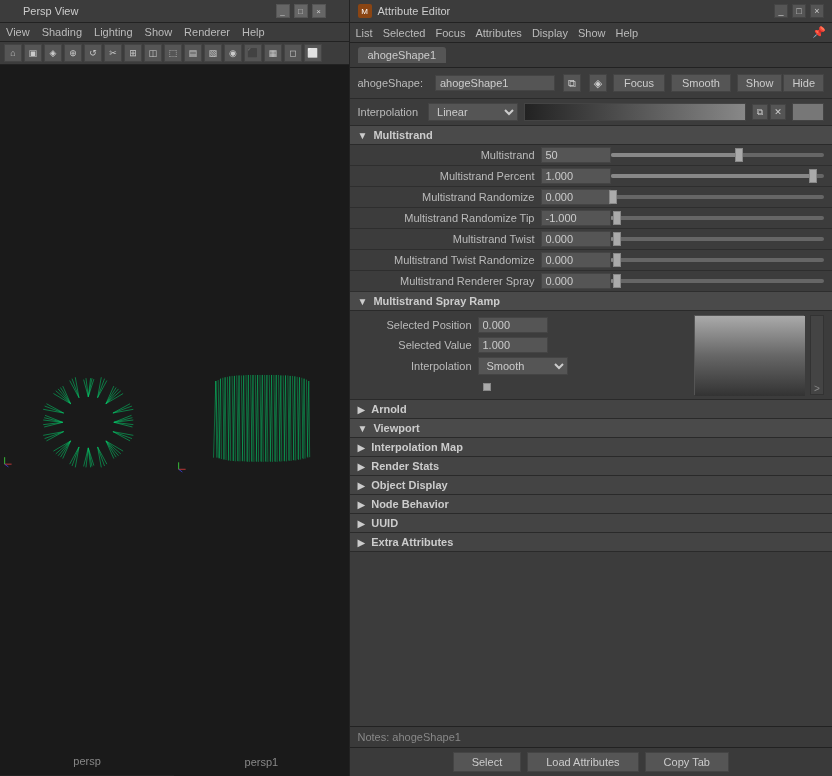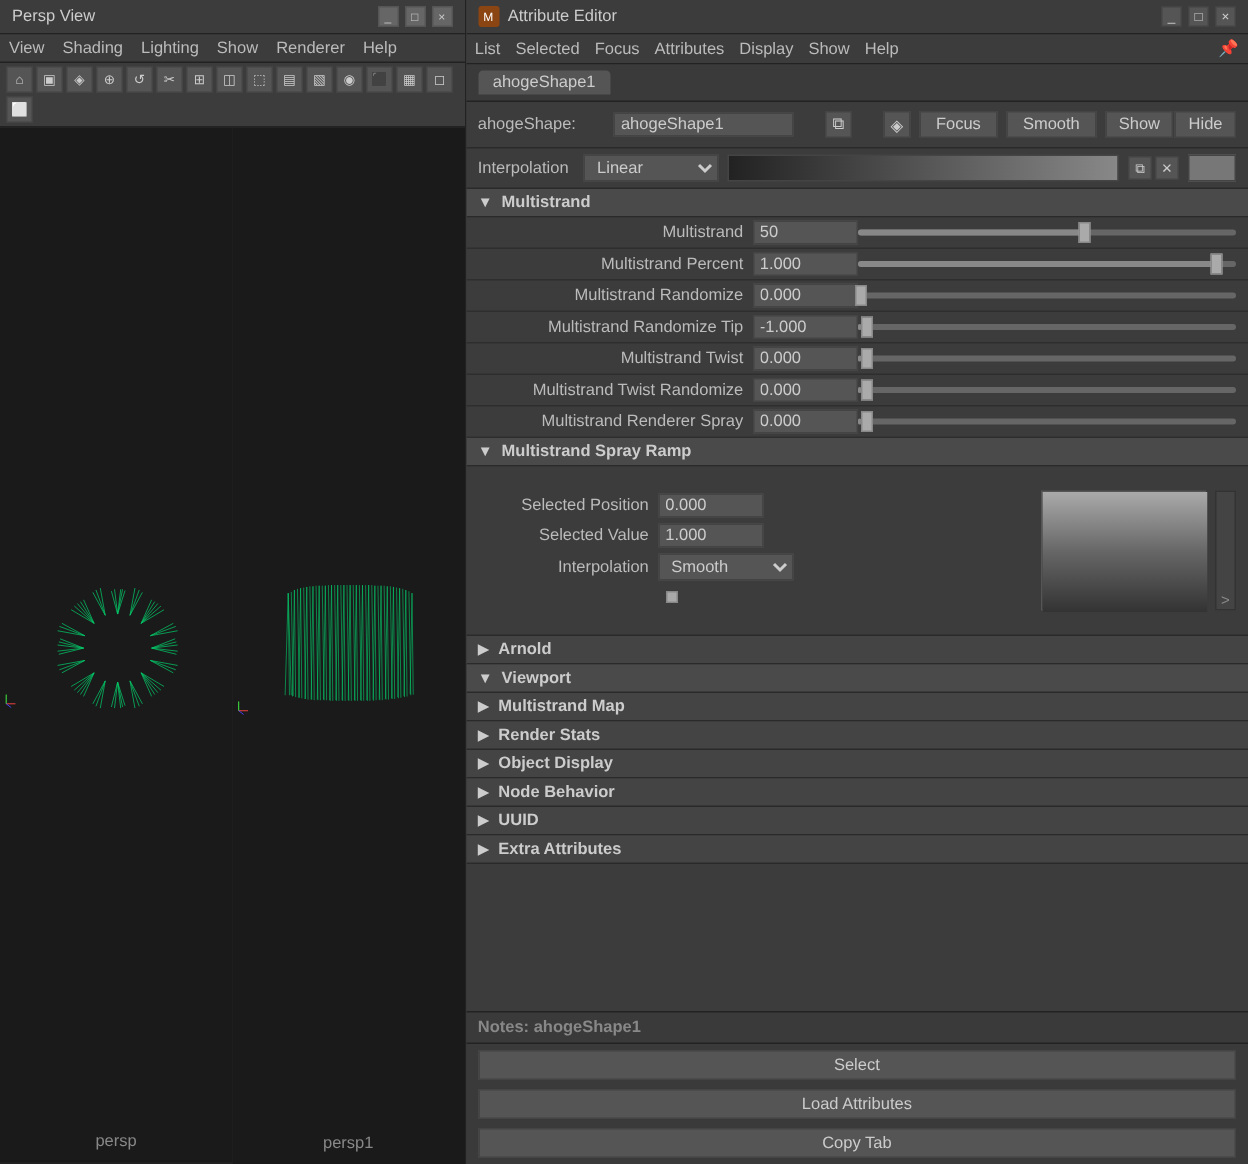--- a/index.html
+++ b/index.html
@@ -1,21 +1,21 @@
 <!DOCTYPE html>
 <html><head>
   <meta charset="utf-8">
   <style>
     * { margin: 0; padding: 0; box-sizing: border-box; }
     body { width: 832px; height: 776px; background: #444; font-family: Arial, sans-serif; font-size: 11px; color: #ccc; overflow: hidden; display: flex; }
 
     
     #left-panel { width: 375px; height: 776px; background: #3a3a3a; display: flex; flex-direction: column; border-right: 1px solid #222; }
 
-    #left-panel .top-bar { background: #3c3c3c; padding: 4px 8px; display: flex; align-items: center; gap: 8px; border-bottom: 1px solid #222; }
+    #left-panel .top-bar { background: #3c3c3c; padding: 4px 23px; display: flex; align-items: center; gap: 8px; border-bottom: 1px solid #222; }
     #left-panel .top-bar .window-controls { margin-left: auto; display: flex; gap: 4px; }
     #left-panel .top-bar .win-btn { width: 14px; height: 14px; background: #666; border: 1px solid #555; cursor: pointer; font-size: 8px; display: flex; align-items: center; justify-content: center; color: #ccc; }
 
     .menu-bar { background: #3c3c3c; padding: 3px 6px; display: flex; gap: 12px; border-bottom: 1px solid #222; }
     .menu-bar span { font-size: 11px; color: #bbb; cursor: pointer; }
 
     .toolbar { background: #3c3c3c; padding: 2px 4px; display: flex; gap: 2px; border-bottom: 1px solid #222; flex-wrap: wrap; align-items: center; }
     .toolbar .tb-btn { width: 18px; height: 18px; background: #555; border: 1px solid #444; display: flex; align-items: center; justify-content: center; cursor: pointer; font-size: 9px; color: #ccc; }
 
     .viewport-area { flex: 1; background: #2a2a2a; position: relative; display: flex; flex-direction: row; }
@@ -67,35 +67,35 @@
 
     .attr-row { padding: 2px 8px 2px 16px; display: flex; align-items: center; border-bottom: 1px solid #2e2e2e; min-height: 20px; }
     .attr-label { width: 175px; text-align: right; font-size: 11px; color: #bbb; padding-right: 6px; flex-shrink: 0; }
     .attr-input { background: #555; border: 1px solid #444; padding: 1px 4px; font-size: 11px; color: #ccc; width: 70px; }
     .attr-slider-container { flex: 1; display: flex; align-items: center; position: relative; height: 16px; }
     .attr-slider-track { flex: 1; height: 4px; background: #666; border-radius: 2px; position: relative; }
     .attr-slider-fill { height: 4px; background: #888; border-radius: 2px; }
     .attr-slider-thumb { width: 8px; height: 14px; background: #aaa; border: 1px solid #888; position: absolute; top: -5px; cursor: pointer; }
 
     
-    .ramp-section { padding: 16px 8px; border-bottom: 1px solid #2a2a2a; display: flex; gap: 6px; }
+    .ramp-section { padding: 4px 8px; border-bottom: 1px solid #2a2a2a; display: flex; gap: 6px; }
     .ramp-left { flex: 1; }
     .ramp-row { padding: 2px 0; display: flex; align-items: center; }
     .ramp-label { width: 120px; text-align: right; font-size: 11px; color: #bbb; padding-right: 6px; }
     .ramp-input { background: #555; border: 1px solid #444; padding: 1px 4px; font-size: 11px; color: #ccc; width: 70px; }
     .ramp-interp-select { background: #555; border: 1px solid #444; padding: 1px 4px; font-size: 11px; color: #ccc; width: 90px; }
     .ramp-canvas { width: 110px; height: 80px; background: linear-gradient(to bottom, #888 0%, #555 50%, #333 100%); border: 1px solid #555; position: relative; }
     .ramp-scroll { width: 14px; height: 80px; background: #444; border: 1px solid #333; display: flex; flex-direction: column; align-items: center; justify-content: flex-end; }
     .ramp-scroll-arrow { color: #888; font-size: 10px; cursor: pointer; }
 
     .collapsed-section { background: #444; padding: 3px 8px; display: flex; align-items: center; gap: 6px; cursor: pointer; border-bottom: 1px solid #2a2a2a; }
 
-    .ae-footer { background: #3a3a3a; padding: 4px 8px; border-top: 1px solid #222; font-size: 11px; color: #888; font-weight: bold; }
-
-    .ae-bottom-bar { background: #3a3a3a; padding: 4px 8px; display: flex; gap: 6px; border-top: 1px solid #222; justify-content: center; flex-direction: column; }
+    .ae-footer { background: #3a3a3a; padding: 4px 8px; border-top: 1px solid #222; font-size: 11px; color: #888; }
+
+    .ae-bottom-bar { background: #3a3a3a; padding: 4px 8px; display: flex; gap: 6px; border-top: 1px solid #222; justify-content: center; }
     .ae-bottom-btn { background: #555; border: 1px solid #444; padding: 3px 18px; font-size: 11px; color: #ccc; cursor: pointer; }
 
     .viewport-top svg, .viewport-bottom svg { width: 100%; height: 100%; }
   </style>
 </head>
 <body>
 
 <div id="left-panel">
   <div class="top-bar">
     <span>Persp View</span>
@@ -323,21 +323,21 @@
     <span>Show</span>
     <span>Help</span>
     <span class="ae-pin">📌</span>
   </div>
 
   <div class="ae-tab-bar">
     <span class="ae-tab">ahogeShape1</span>
   </div>
 
   <div class="ae-node-header">
-    <div style="display:flex;align-items:center;gap:21px;flex:1;">
+    <div style="display:flex;align-items:center;gap:8px;flex:1;">
       <span class="ae-node-name-label">ahogeShape:</span>
       <input class="ae-node-name-input" value="ahogeShape1" style="">
       <div class="ae-copy-btn" title="Copy">⧉</div>
       <div class="ae-copy-btn" title="Navigate">◈</div>
     </div>
     <button class="ae-focus-btn">Focus</button>
     <button class="ae-presets-btn">Smooth</button>
     <div class="ae-show-hide">
       <button class="ae-show-btn">Show</button>
       <button class="ae-hide-btn">Hide</button>
@@ -496,21 +496,21 @@
     </div>
 
     <div class="section-header">
       <span class="section-arrow">▼</span>
       <span class="section-title">Viewport</span>
     </div>
 
 
     <div class="collapsed-section">
       <span class="section-arrow">▶</span>
-      <span class="section-title">Multistrand Map</span>
+      <span class="section-title">Interpolation Map</span>
     </div>
 
     <div class="collapsed-section">
       <span class="section-arrow">▶</span>
       <span class="section-title">Render Stats</span>
     </div>
 
     <div class="collapsed-section">
       <span class="section-arrow">▶</span>
       <span class="section-title">Object Display</span>

